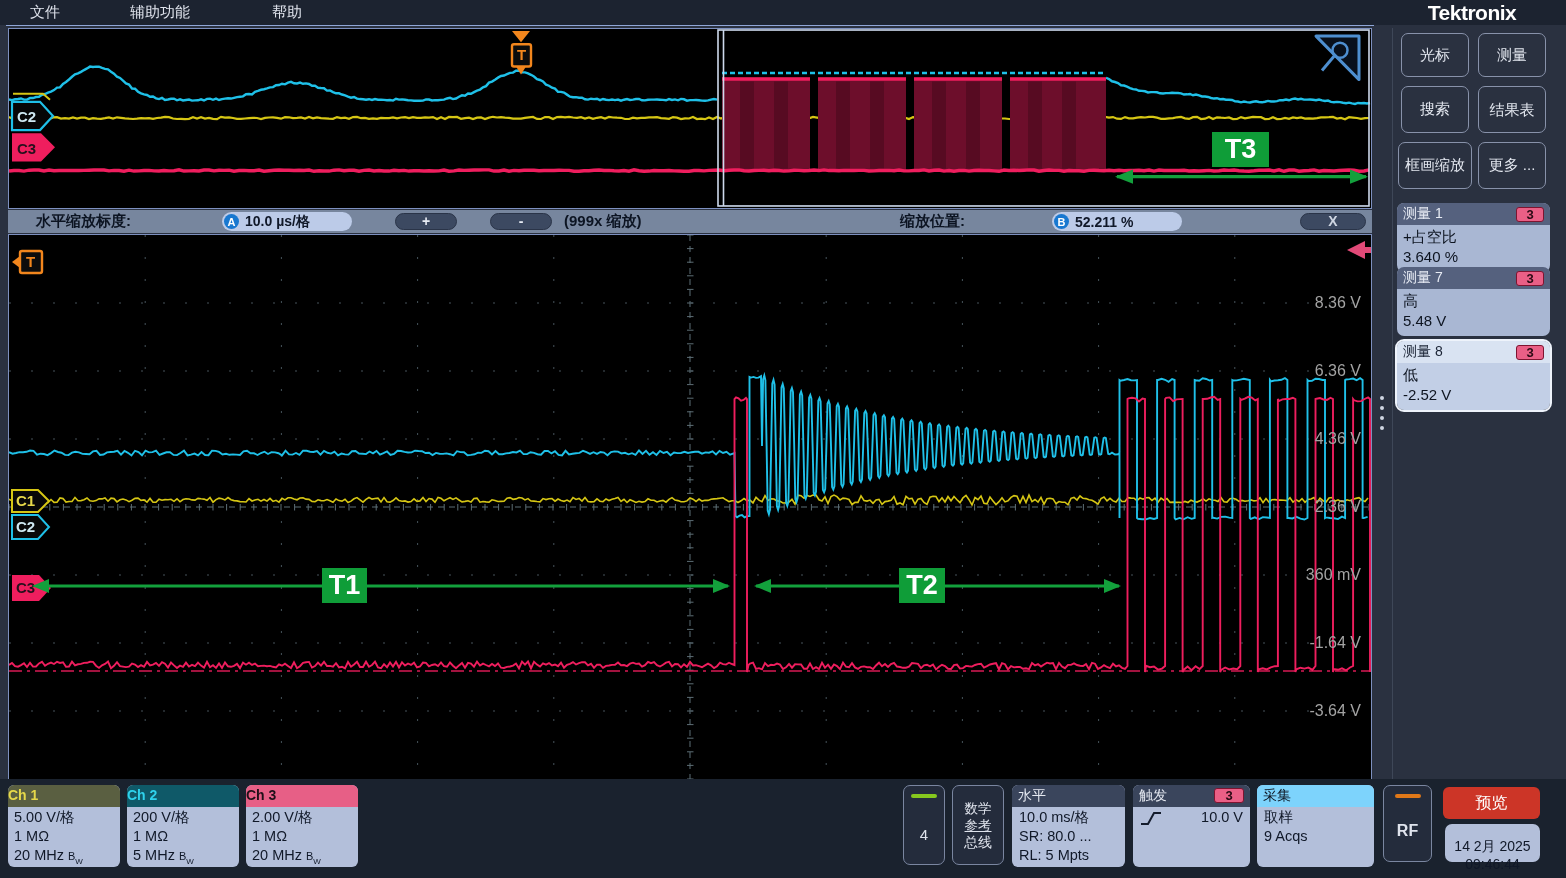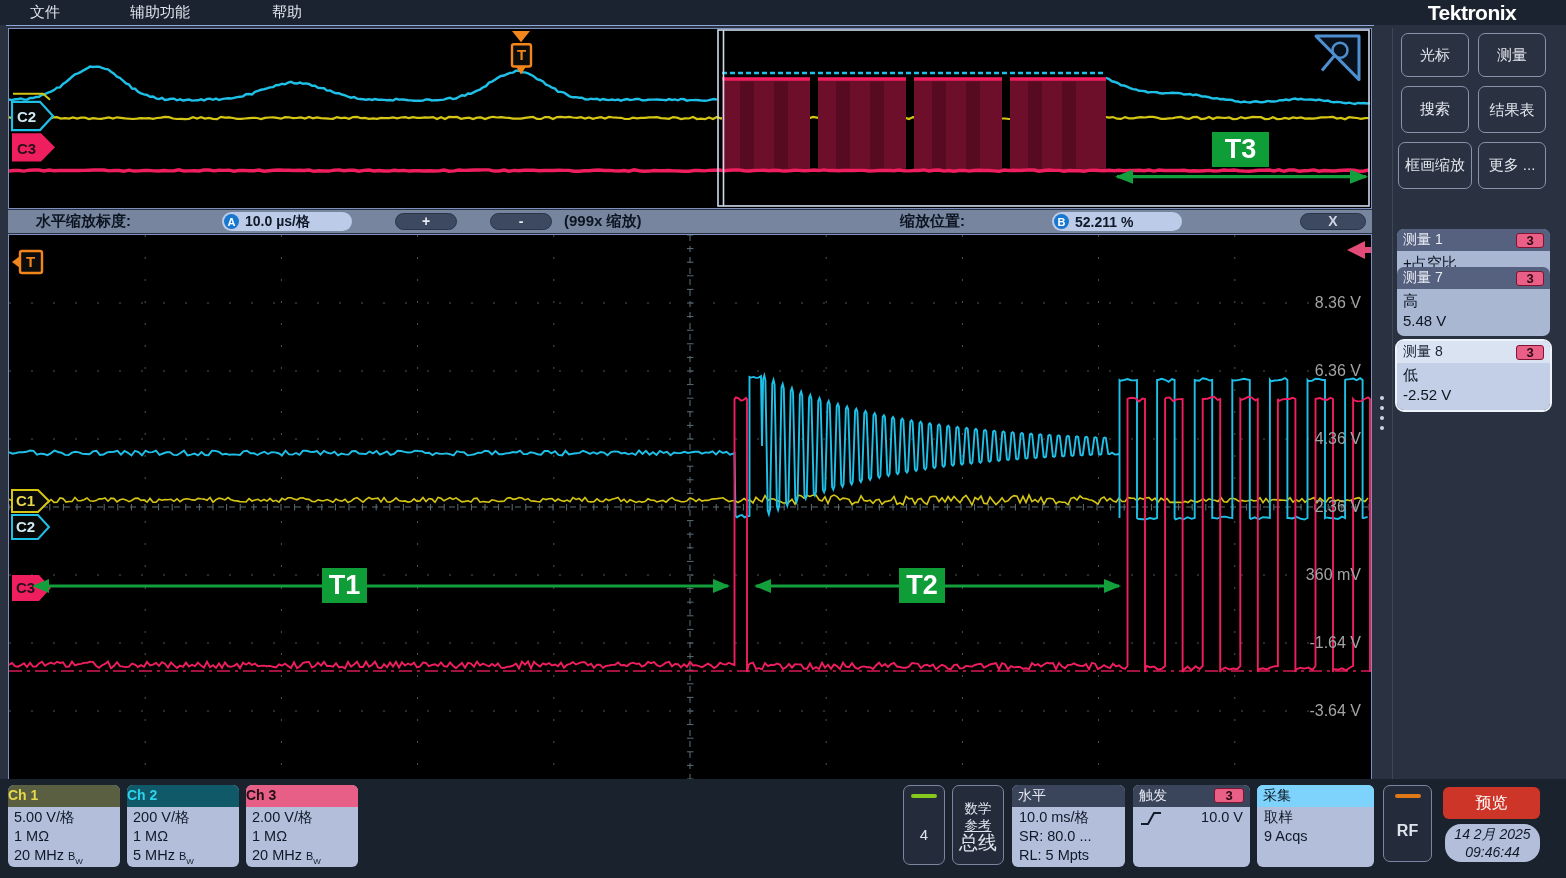--- a/index.html
+++ b/index.html
@@ -90,22 +90,22 @@
              display:flex; align-items:flex-start; }
   .stdhead.light { background:#7dd3fc; color:#0d1420; }
   .stdbody { padding:1px 7px; color:#101828; font-size:14.5px; line-height:19px; white-space:nowrap; }
   .tbadge { margin-left:auto; width:30px; height:15px; background:#ea5f86; border:1.5px solid #7e1430;
             border-radius:3px; color:#2a0a14; font-size:13px; font-weight:bold; text-align:center;
             line-height:13px; margin-top:1px; }
   .preview { position:absolute; left:1443px; top:8px; width:97px; height:32px; background:#cc3527;
              border-radius:6px; color:#ffffff; font-size:16px; display:flex; align-items:center;
              justify-content:center; }
   .datetime { position:absolute; left:1445px; top:45px; width:95px; height:38px; background:#b3bfda;
-              border-radius:16px; color:#101828; font-size:14px; line-height:18px; text-align:center;
-              padding-top:1px;font-style:italic; }
+              border-radius:7px; color:#101828; font-size:14px; line-height:18px; text-align:center;
+              padding-top:13px; }
 </style>
 </head>
 <body>
 
 <div class="app">
 
   <div class="menubar">
     <div class="menu-item" style="left:30px">文件</div>
     <div class="menu-item" style="left:130px">辅助功能</div>
     <div class="menu-item" style="left:272px">帮助</div>
@@ -426,21 +426,21 @@
     <div class="sbtn" style="left:85px; top:58px; width:68px; height:47px;">
         <span class="wrap2">结果表</span>
       </div>
     <div class="sbtn" style="left:5px;  top:114px; width:74px; height:47px;">
         <span>框画缩放</span>
       </div>
     <div class="sbtn" style="left:85px; top:114px; width:68px; height:47px;">
         <span>更多 ...</span>
       </div>
 
-    <div class="mtile" style="top:175px;margin-top:26px;">
+    <div class="mtile" style="top:175px;">
       <div class="mtitle">
           <span>测量 1</span>
         <span class="mbadge">3</span>
         </div>
       <div class="mbody">
         <div>+占空比</div>
         <div>3.640 %</div>
       </div>
     </div>
     <div class="mtile" style="top:239px;">
@@ -493,21 +493,21 @@
     </div>
 
     <div class="darkbadge" style="left:903px; top:6px; width:42px; height:80px;">
       <div class="topline" style="background:#86c81e"></div>
       <div style="margin-top:40px; font-size:15px;">4</div>
     </div>
 
     <div class="darkbadge" style="left:952px; top:6px; width:52px; height:80px; padding-top:14px;">
       <div style="font-size:13.5px; line-height:17px;">数学</div>
       <div style="font-size:13.5px; line-height:17px;text-decoration:underline;">参考</div>
-      <div style="font-size:19px; line-height:17px;">总线</div>
+      <div style="font-size:14px; line-height:17px;">总线</div>
     </div>
 
     <div class="stdbadge" style="left:1012px; width:113px; height:82px;">
       <div class="stdhead">
           <span>水平</span>
         </div>
       <div class="stdbody">
         <div>10.0 ms/格</div>
         <div>SR: 80.0 ...</div>
         <div>RL: 5 Mpts</div>

